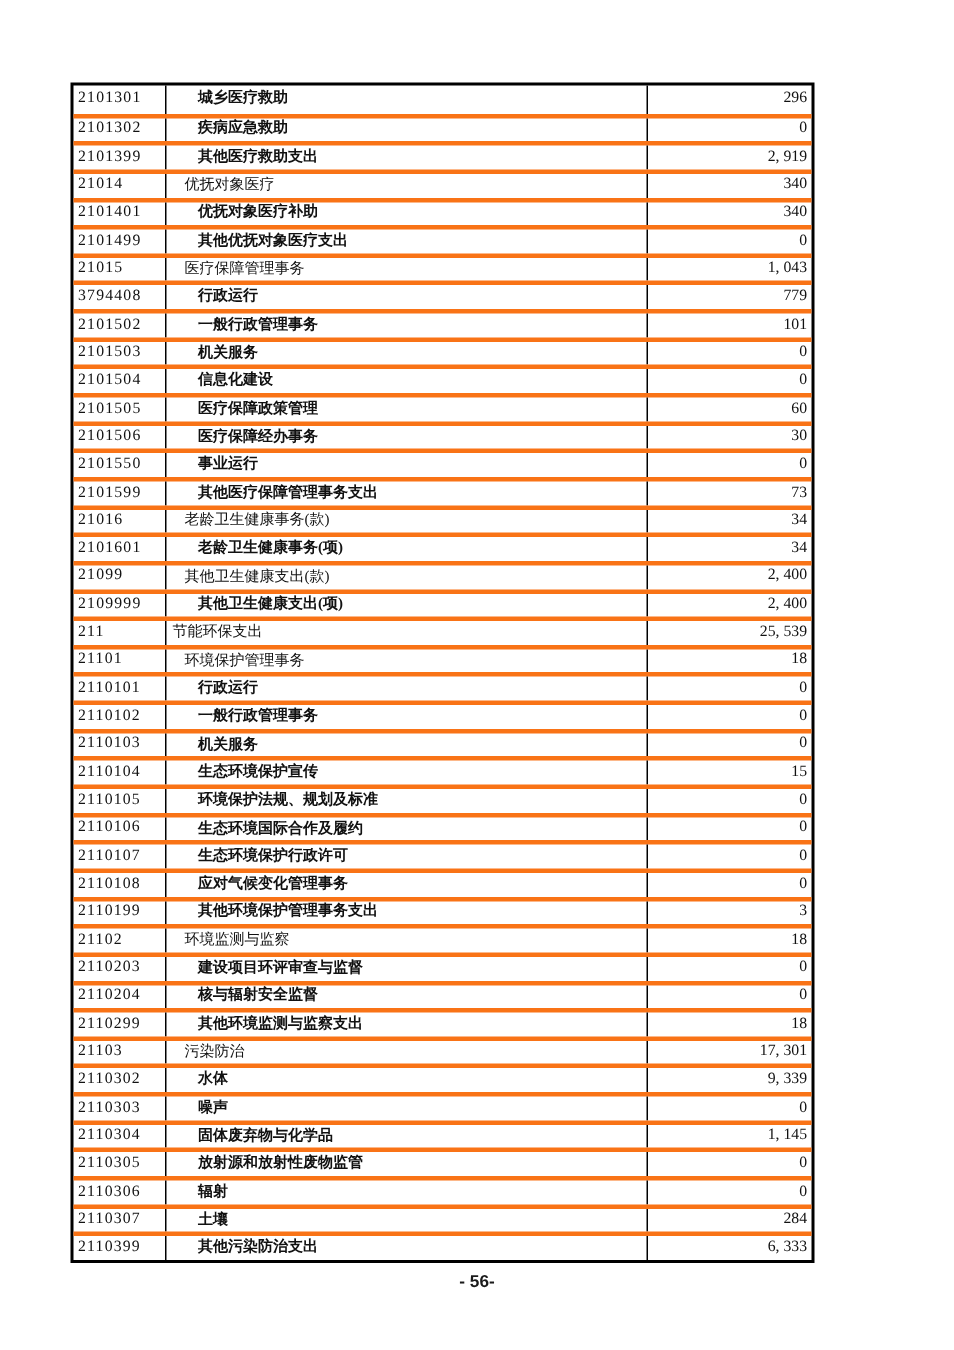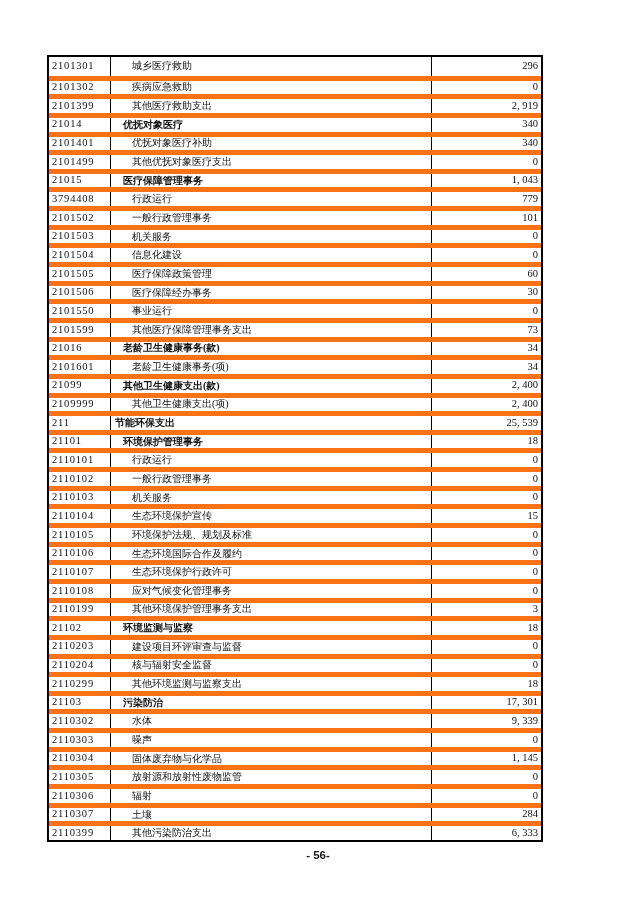--- a/index.html
+++ b/index.html
@@ -26,44 +26,45 @@
     display:grid;
     grid-auto-rows:1fr;
     height:100%;
   }
   .row{
     display:grid;
     grid-template-columns:62px 321px 1fr;
     box-sizing:border-box;
     min-height:0;
   }
-  .row + .row{border-top:5px solid #f97316;}
+  .row + .row{border-top:3px solid #f97316;}
   .cell{
     display:flex;
     align-items:center;
     box-sizing:border-box;
     overflow:hidden;
     white-space:nowrap;
     font-size:10px;
     line-height:1;
   }
   .cell-code{
     border-right:1px solid #000;
     padding-left:3px;
     font-size:10.5px;
     letter-spacing:0.8px;
   }
   .cell-name{
     border-right:1px solid #000;
     padding-left:4px;
+    font-weight:bold;
   }
   .cell-name.indent-0{padding-left:4px;}
   .cell-name.indent-1{padding-left:12px;}
   .cell-name.indent-2{padding-left:21px;}
-  .cell-name.bold{font-weight:bold;text-align:center;}
+  .cell-name.bold{font-weight:normal;text-align:center;}
   .cell-value{
     justify-content:flex-end;
     padding-right:3px;
     font-size:10.5px;
   }
   .page-footer{
     position:absolute;
     left:0;top:849px;width:636px;
     text-align:center;
     font-family:Liberation Sans, sans-serif;

